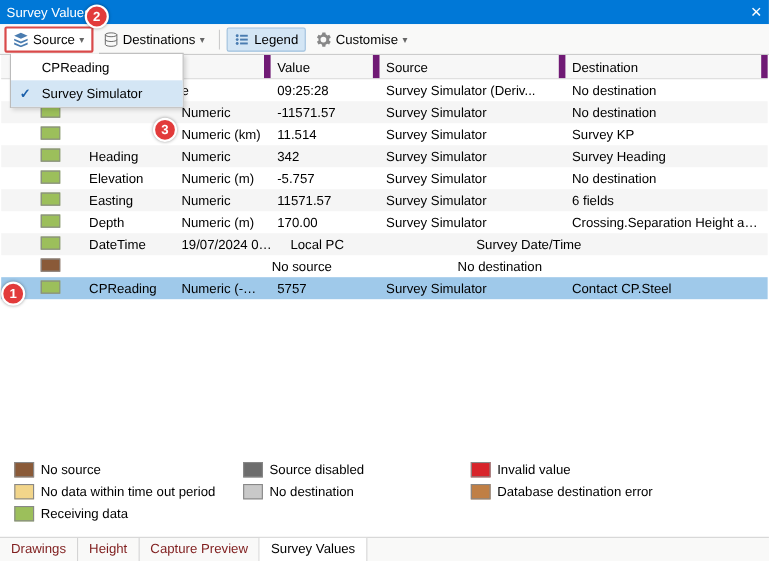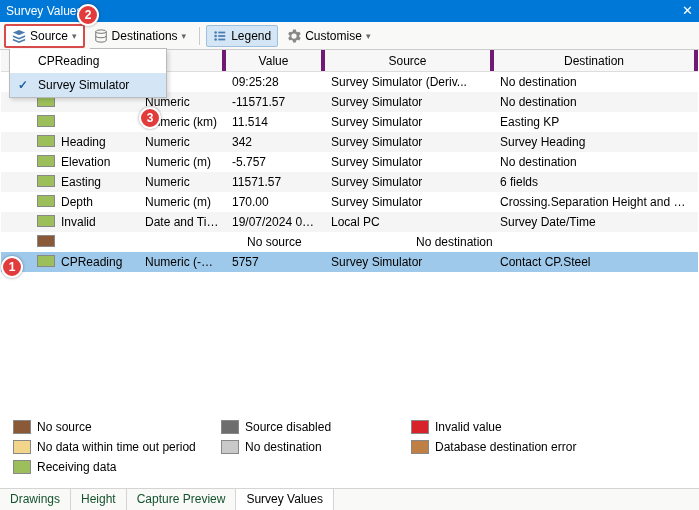--- a/index.html
+++ b/index.html
@@ -13,43 +13,43 @@
 .tbtn.legend { background: #d4e6f5; border: 1px solid #9fc0dd; }
 .icon-svg { width: 14px; height: 14px; display: inline-block; }
 .chev { font-size: 9px; color: #666; }
 .dropdown { position: absolute; top: 49px; left: 9px; width: 158px; background: #fff; border: 1px solid #bbb; box-shadow: 2px 2px 4px rgba(0,0,0,0.15); z-index: 50; border-top: none; }
 .dd-top-border { position: absolute; top: 48px; left: 90px; height: 1px; width: 77px; background: #bbb; z-index: 51; }
 .dd-item { padding: 5px 8px 5px 28px; cursor: pointer; position: relative; font-size: 12px; }
 .dd-item.selected { background: #d4e6f5; }
 .dd-item .check { position: absolute; left: 8px; top: 5px; color: #1a5faa; font-weight: bold; }
 .grid { position: absolute; top: 50px; left: 1px; right: 1px; bottom: 86px; overflow: hidden; }
 .grid-header { display: flex; background: #f7f7f7; border-bottom: 1px solid #ddd; height: 22px; }
-.gh { padding: 4px 6px; font-size: 12px; border-right: 4px solid #701a75; text-align: center; }
+.gh { padding: 4px 6px; font-size: 12px; border-right: 6px solid #701a75; }
 .c0 { width: 30px; flex: none; }
 .c1 { width: 24px; flex: none; }
-.c2 { width: 84px; flex: none; }
+.c2 { width: 84px; flex: none; margin-left: 20px; }
 .c3 { width: 87px; flex: none; }
 .c4 { width: 99px; flex: none; }
 .c5 { width: 169px; flex: none; }
 .c6 { flex: 1; }
 .grid-body { }
 .row { display: flex; height: 20px; align-items: center; font-size: 12px; justify-content: center; }
 .row.alt { background: #f5f5f5; }
 .row.sel { background: #9fc9ea; }
 .row .cell { padding: 2px 6px; white-space: nowrap; overflow: hidden; text-overflow: ellipsis; }
 .swatch { width: 18px; height: 12px; border: 1px solid #888; display: inline-block; }
 .legend-area { position: absolute; bottom: 24px; left: 1px; right: 1px; display: flex; flex-wrap: wrap; padding: 8px 12px 6px 12px; gap: 0; }
 .leg-item { display: flex; align-items: center; gap: 6px; font-size: 12px; margin-bottom: 6px; }
 .leg-col { flex: none; }
 .lc1 { width: 208px; }
-.lc2 { width: 190px; }
+.lc2 { width: 207px; }
 .lc3 { width: 200px; }
 .leg-sw { width: 18px; height: 14px; border: 1px solid #888; flex: none; }
 .tabs { position: absolute; bottom: 0; left: 0; right: 0; height: 22px; border-top: 1px solid #d4d4d4; display: flex; background: #f9f9f8; }
-.tab { padding: 3px 10px; font-size: 12px; color: #14532d; border-right: 1px solid #d4d4d4; cursor: pointer; }
+.tab { padding: 3px 10px; font-size: 12px; color: #7f1d1d; border-right: 1px solid #d4d4d4; cursor: pointer; }
 .tab.active { background: #fff; color: #000; }
 .callout { position: absolute; width: 22px; height: 22px; border-radius: 50%; background: #e23b3b; border: 2px solid #fff; color: #fff; font-weight: bold; font-size: 12px; display: flex; align-items: center; justify-content: center; z-index: 100; box-shadow: 0 0 3px rgba(0,0,0,0.4); }
 </style>
 </head>
 <body>
 
 <div class="titlebar">
   <span class="title">Survey Values</span>
   <span class="close">✕</span>
 </div>
@@ -121,21 +121,21 @@
         <div class="cell c5">Survey Simulator</div>
         <div class="cell c6">No destination</div>
       </div>
       <div class="row">
         <div class="cell c0"></div>
         <div class="cell c1"><span class="swatch" style="background:#9cbf5b"></span></div>
         <div class="cell c2"></div>
         <div class="cell c3">Numeric (km)</div>
         <div class="cell c4">11.514</div>
         <div class="cell c5">Survey Simulator</div>
-        <div class="cell c6">Easting KP</div>
+        <div class="cell c6">Survey KP</div>
       </div>
       <div class="row alt">
         <div class="cell c0"></div>
         <div class="cell c1"><span class="swatch" style="background:#9cbf5b"></span></div>
         <div class="cell c2">Heading</div>
         <div class="cell c3">Numeric</div>
         <div class="cell c4">342</div>
         <div class="cell c5">Survey Simulator</div>
         <div class="cell c6">Survey Heading</div>
       </div>
@@ -162,22 +162,21 @@
         <div class="cell c1"><span class="swatch" style="background:#9cbf5b"></span></div>
         <div class="cell c2">Depth</div>
         <div class="cell c3">Numeric (m)</div>
         <div class="cell c4">170.00</div>
         <div class="cell c5">Survey Simulator</div>
         <div class="cell c6">Crossing.Separation Height and Survey ...</div>
       </div>
       <div class="row alt">
         <div class="cell c0"></div>
         <div class="cell c1"><span class="swatch" style="background:#9cbf5b"></span></div>
-        <div class="cell c2">Invalid</div>
-        <div class="cell c3">Date and Time</div>
+        <div class="cell c2">DateTime</div>
         <div class="cell c4">19/07/2024 09:25:...</div>
         <div class="cell c5">Local PC</div>
         <div class="cell c6">Survey Date/Time</div>
       </div>
       <div class="row">
         <div class="cell c0"></div>
         <div class="cell c1"><span class="swatch" style="background:#8a5a38"></span></div>
         <div class="cell c3"></div>
         <div class="cell c4"></div>
         <div class="cell c5">No source</div>

